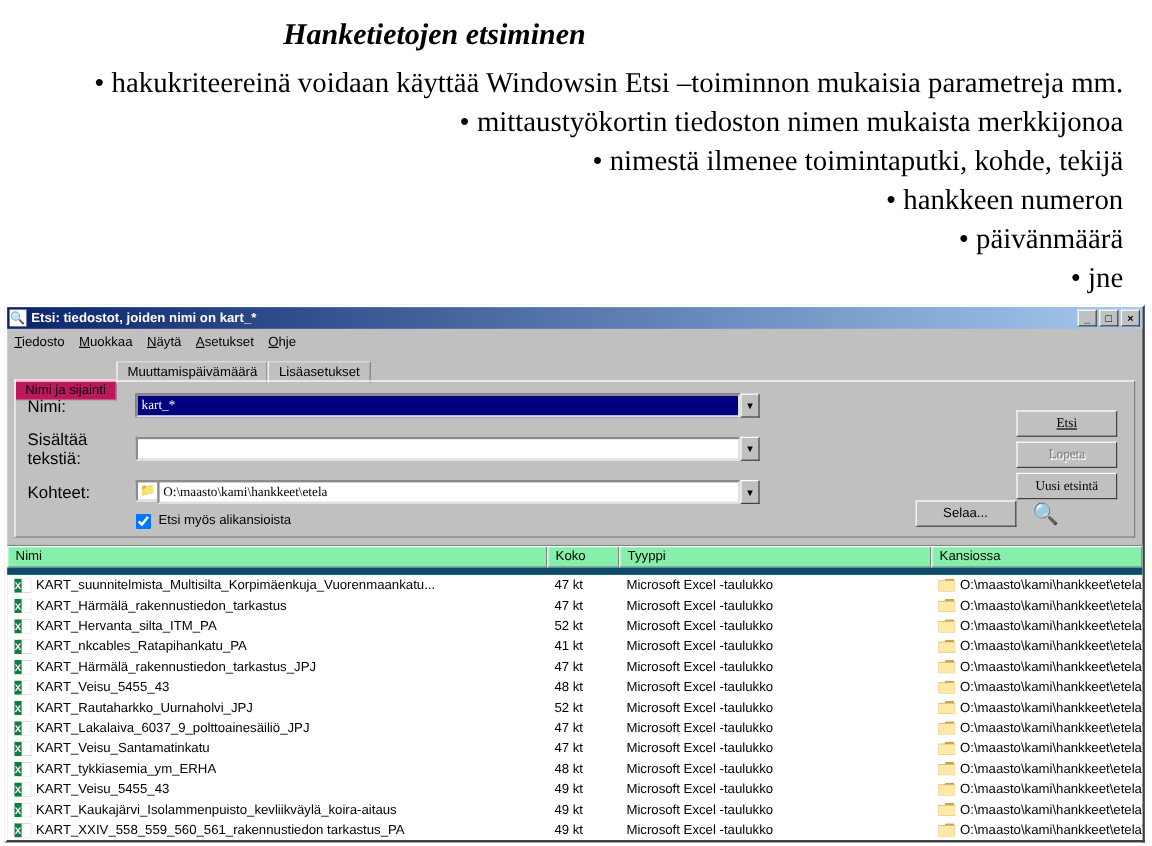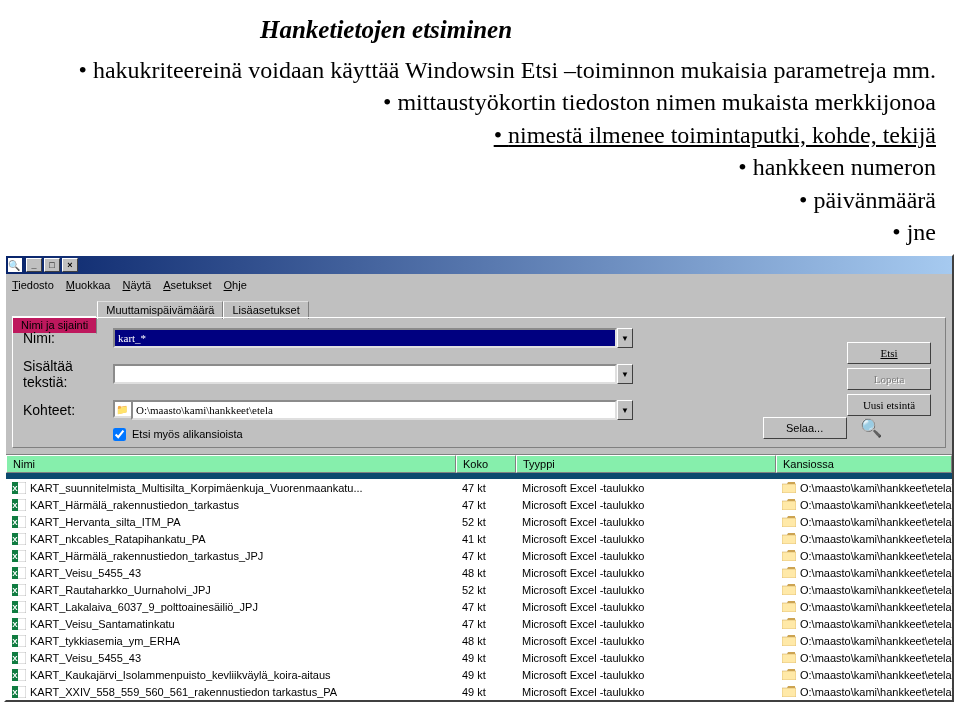--- a/index.html
+++ b/index.html
@@ -1,22 +1,22 @@
 <!DOCTYPE html>
 <html><head>
 <meta charset="utf-8">
 <style>
   * { box-sizing: border-box; margin: 0; padding: 0; }
   body { font-family: Arial, sans-serif; background: #fff; width: 960px; height: 705px; }
   
-  .doc { padding: 16px 24px 6px 40px; }
+  .doc { padding: 16px 24px 6px 16px; }
   .doc h1 { font-style: italic; font-weight: bold; font-size: 25px; text-align: left; padding-left: 220px; margin-bottom: 10px; font-family: "Times New Roman", serif; }
   .doc ul { list-style: none; font-family: "Times New Roman", serif; font-size: 24px; line-height: 1.35; text-align: right; }
   .doc ul li::before { content: "• "; }
-  .doc ul ul { padding-left: 180px; text-decoration: underline; }
+  .doc ul ul { padding-left: 180px; }
   
   .win { position: relative; width: 950px; margin-left: 4px; background: #c0c0c0; border: 2px solid #c0c0c0; font-family: Tahoma, Arial, sans-serif; font-size: 11px; border-top-color:#fff; border-left-color:#fff; border-right-color:#404040; border-bottom-color:#404040;}
   .titlebar { display: flex; align-items: center; background: linear-gradient(to right, #08246b, #a6caf0); color: #fff; height: 18px; padding: 0 2px; }
   .titlebar .ticon { width: 14px; height: 14px; margin-right: 4px; background: #fff; display:inline-flex; align-items:center; justify-content:center; font-size:10px; color:#000;}
   .titlebar .title { flex: 1; font-weight: bold; font-size: 11px; }
   .titlebar .wbtns { display: flex; gap: 2px; }
   .titlebar .wbtn { width: 16px; height: 14px; background: #c0c0c0; border: 1px solid #fff; border-right-color:#404040; border-bottom-color:#404040; display:flex; align-items:center; justify-content:center; font-size:9px; font-weight:bold; color:#000; font-family: Arial;}
   
   .menubar { display: flex; gap: 12px; padding: 5px 6px; font-size: 11px; }
   .menubar span u { text-decoration: underline; }
@@ -68,20 +68,21 @@
     </ul>
     <li>hankkeen numeron</li>
     <li>päivänmäärä</li>
     <li>jne</li>
   </ul>
 </div>
 
 <div class="win">
   <div class="titlebar">
     <span class="ticon">🔍</span>
+    <span class="title">Etsi: tiedostot, joiden nimi on kart_*</span>
     <div class="wbtns">
       <div class="wbtn">_</div>
       <div class="wbtn">□</div>
       <div class="wbtn">×</div>
     </div>
   </div>
 
   <div class="menubar">
     <span><u>T</u><span>iedosto</span></span>
     <span><u>M</u>uokkaa</span>

